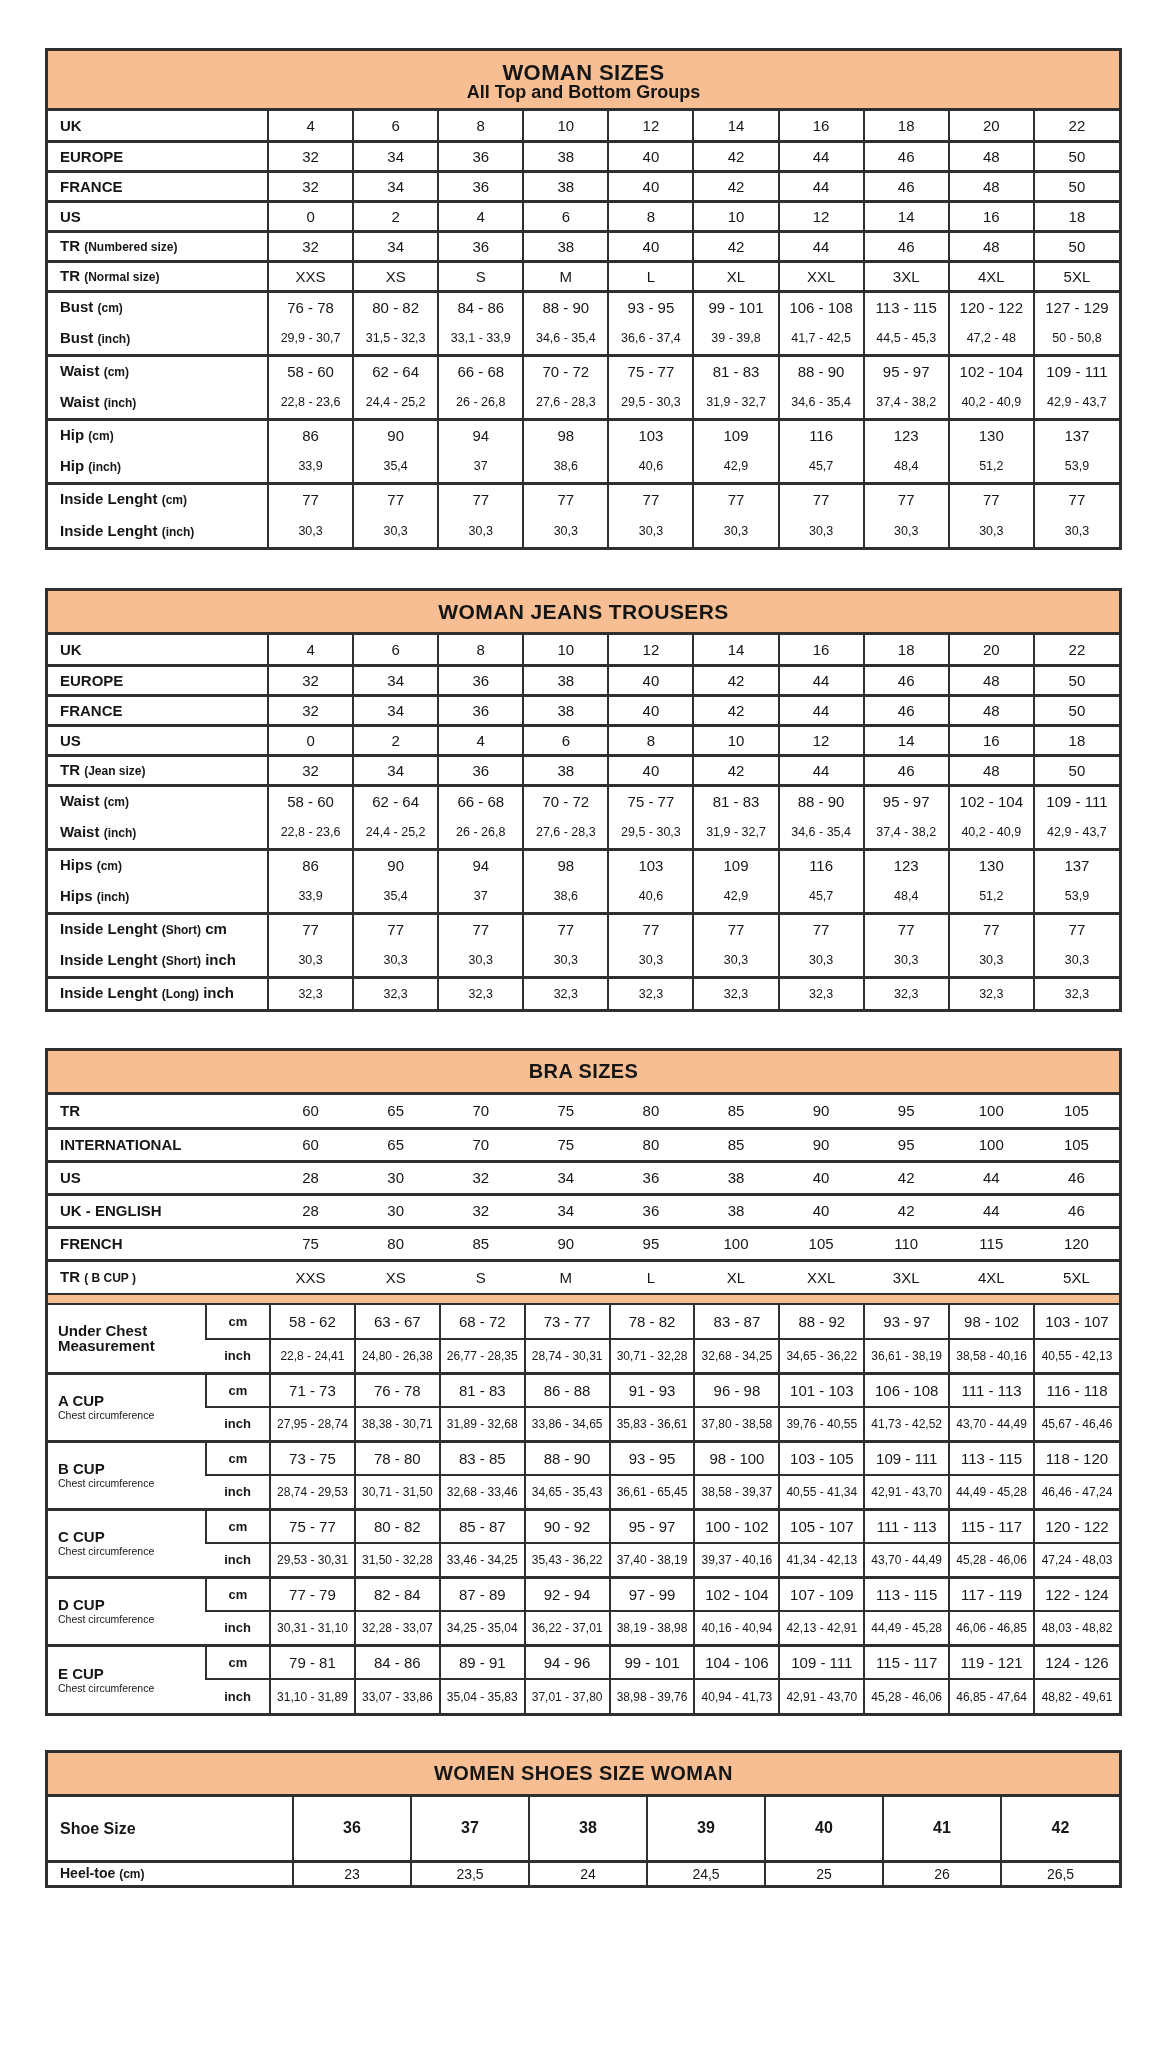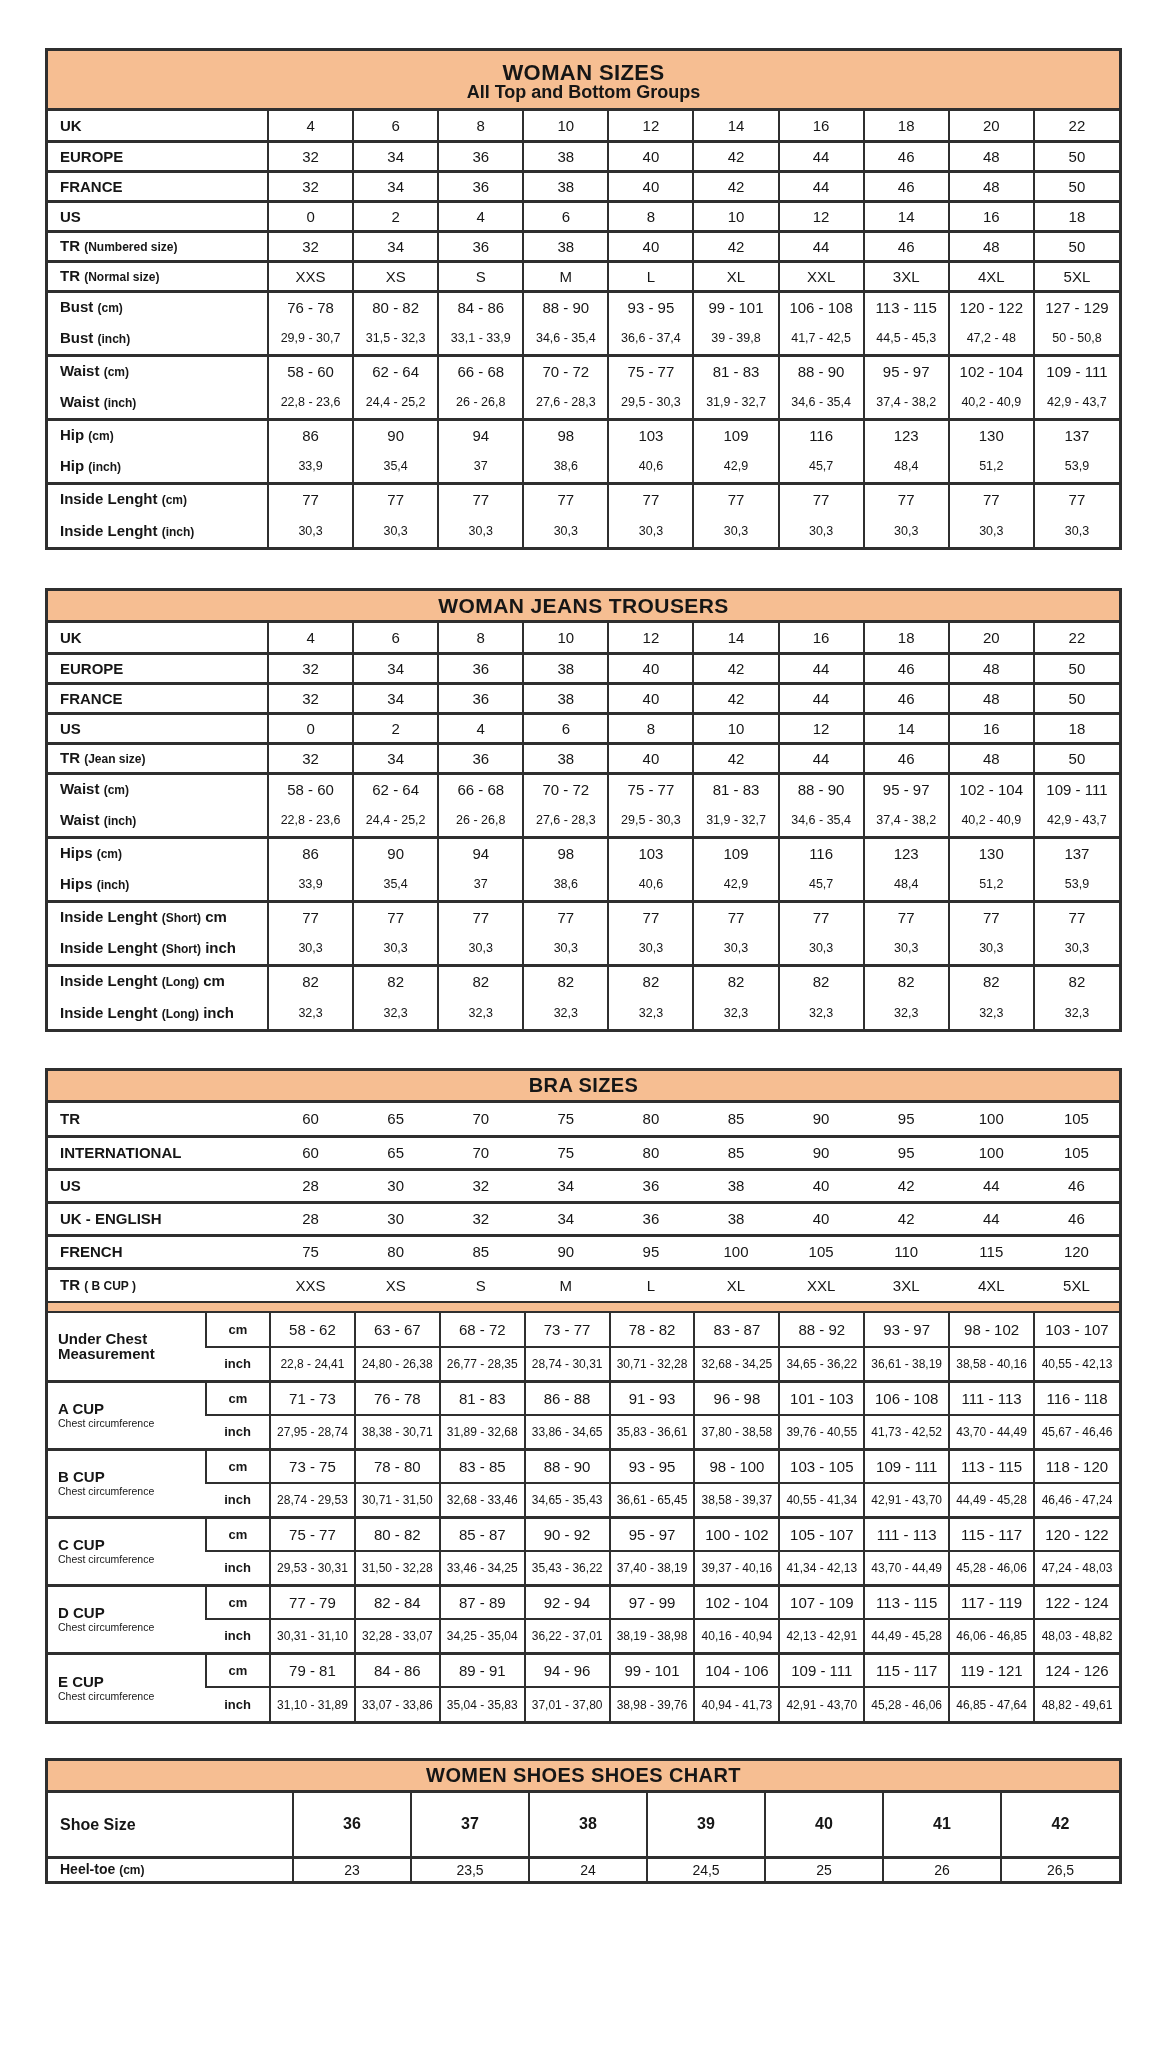--- a/index.html
+++ b/index.html
@@ -17,21 +17,21 @@
 
   .size-table{border:3px solid var(--bd);background:#fff;}
   .mt1{margin-top:36px;}
   .mt2{margin-top:38px;}
   .mt3{margin-top:34px;}
 
   .thead{
     background:var(--orange);
     border-bottom:3px solid var(--bd);
     display:flex;flex-direction:column;justify-content:center;align-items:center;
-    height:32px;text-align:center;
+    height:44px;text-align:center;
   }
   .thead.twoline{height:60px;}
   .ttl{font-weight:bold;font-size:22px;letter-spacing:.4px;}
   .ttl.m{font-size:21px;}
   .ttl.s{font-size:20px;}
   .thead .subttl{font-weight:bold;font-size:18px;line-height:13px;}
 
   table.grid{width:100%;border-collapse:collapse;table-layout:fixed;}
   .grid tbody.grp + tbody.grp{border-top:3px solid var(--bd);}
   .grid td{
@@ -462,33 +462,20 @@
             <td class="val">30,3</td>
             <td class="val">30,3</td>
             <td class="val">30,3</td>
             <td class="val">30,3</td>
             <td class="val">30,3</td>
             <td class="val">30,3</td>
             <td class="val">30,3</td>
           </tr>
         </tbody>
         <tbody class="grp">
-          <tr class="pairrow">
-            <td class="lbl">Inside Lenght <span class="paren">(<span class="paren">Long</span>)</span> cm</td>
-            <td class="val">82</td>
-            <td class="val">82</td>
-            <td class="val">82</td>
-            <td class="val">82</td>
-            <td class="val">82</td>
-            <td class="val">82</td>
-            <td class="val">82</td>
-            <td class="val">82</td>
-            <td class="val">82</td>
-            <td class="val">82</td>
-          </tr>
           <tr class="pairrow inch">
             <td class="lbl">Inside Lenght <span class="paren">(<span class="paren">Long</span>)</span> inch</td>
             <td class="val">32,3</td>
             <td class="val">32,3</td>
             <td class="val">32,3</td>
             <td class="val">32,3</td>
             <td class="val">32,3</td>
             <td class="val">32,3</td>
             <td class="val">32,3</td>
             <td class="val">32,3</td>
@@ -796,21 +783,21 @@
             <td class="val">45,28 - 46,06</td>
             <td class="val">46,85 - 47,64</td>
             <td class="val">48,82 - 49,61</td>
           </tr>
         </tbody>
       </table>
   </div>
 
   <div class="size-table mt3 shoesbox">
     <div class="thead">
-      <div class="ttl s">WOMEN SHOES SHOES CHART</div>
+      <div class="ttl s">WOMEN SHOES SIZE WOMAN</div>
     </div>
     <table class="grid colsep shoes" id="tbl-shoes">
       <colgroup>
           <col style="width:245px">
           <col>
           <col>
           <col>
           <col>
           <col>
           <col>

